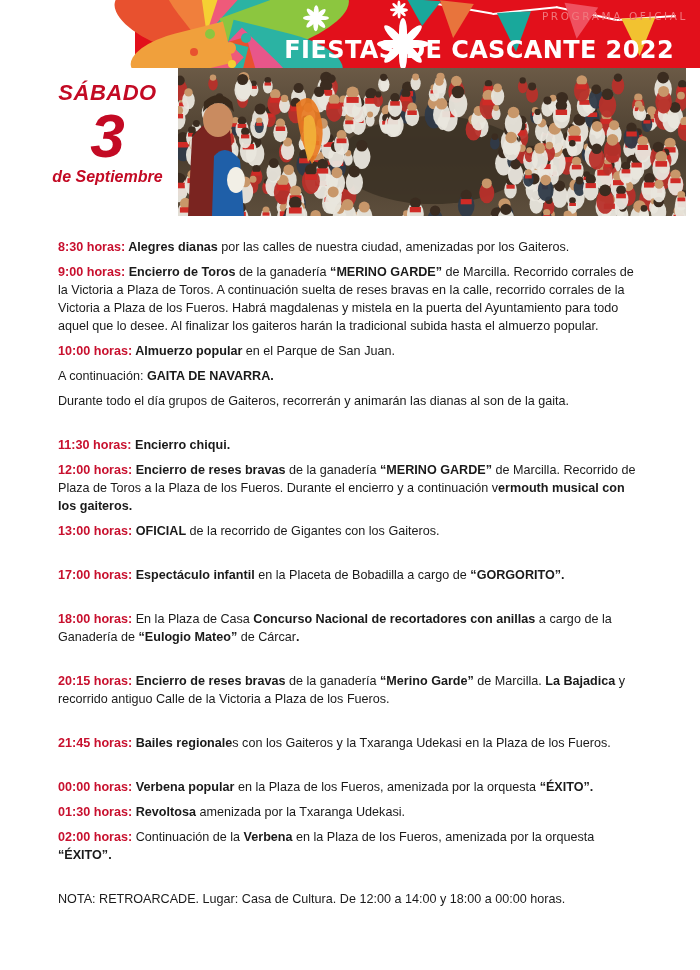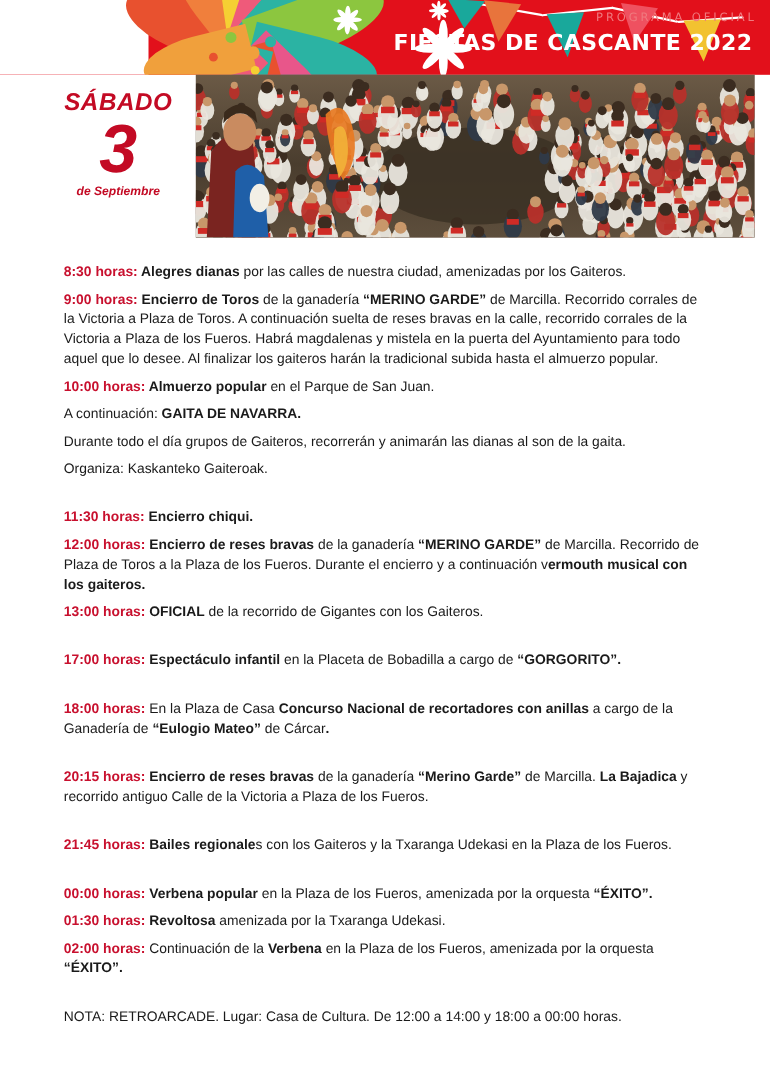--- a/index.html
+++ b/index.html
@@ -67,46 +67,46 @@
   }
   .prog-oficial{
     font-size:10.5px;
     letter-spacing:2.6px;
     color:#f07a7f;
     font-weight:400;
     margin:0 0 1px 0;
     font-family:"DejaVu Sans",sans-serif;
   }
   .fiestas-title{
-    font-size:20px;
+    font-size:24px;
     font-weight:bold;
     color:#ffffff;
     letter-spacing:0.4px;
-    margin:4px;
+    margin:14px;
     white-space:nowrap;
     font-family:"DejaVu Sans",sans-serif;
   }
 
   
   .date-block{
     position:absolute;left:0;top:82px;width:215px;
     text-align:center;
     color:#c30a24;
     font-style:italic;
   }
   .date-weekday{
     font-size:22px;font-weight:bold;letter-spacing:0.5px;
     line-height:1;
   }
   .date-day{
     font-size:62px;font-weight:bold;line-height:0.96;
     margin:2px 0 0 0;
   }
   .date-month{
-    font-size:11px;font-weight:bold;margin-top:2px;
+    font-size:16px;font-weight:bold;margin-top:2px;
   }
 
   
   .photo{
     position:absolute;left:178px;top:68px;
     width:508px;height:148px;
     overflow:hidden;
     background:#5a4636;
   }
   .photo svg{display:block;}
@@ -950,21 +950,20 @@
     <path d="M126 50 Q136 40 138 62 Q140 82 130 94 Q124 72 126 50 Z" fill="#f2b23a" opacity="0.9"></path>
   </svg>
 </div>
 
 <div class="program" id="program">
     <p class="evt"><span class="time">8:30 horas:</span><span class="b"> Alegres dianas</span><span> por las calles de  nuestra ciudad, amenizadas por los Gaiteros.</span></p>
     <p class="evt"><span class="time">9:00 horas:</span><span class="b"> Encierro de Toros</span><span> de la ganadería </span><span class="b">“MERINO GARDE”</span><span> de Marcilla. Recorrido corrales de la Victoria a Plaza de Toros. A continuación suelta de reses bravas en la calle, recorrido corrales de la Victoria a Plaza de los Fueros. Habrá magdalenas y mistela en la puerta del Ayuntamiento para todo aquel que lo desee. Al finalizar los gaiteros harán la tradicional subida hasta el almuerzo popular.</span></p>
     <p class="evt"><span class="time">10:00 horas:</span><span class="b"> Almuerzo popular</span><span> en el Parque de San Juan.</span></p>
     <p class="evt"><span>A continuación: </span><span class="b">GAITA DE NAVARRA.</span></p>
     <p class="evt"><span>Durante todo el día grupos de Gaiteros, recorrerán y animarán las dianas al son de la gaita.</span></p>
-    <p class="evt"><span>Organiza: Kaskanteko Gaiteroak.</span></p>
     <div class="gap-md"></div>
     <p class="evt"><span class="time">11:30 horas:</span><span class="b"> Encierro chiqui.</span></p>
     <p class="evt"><span class="time">12:00 horas:</span><span class="b"> Encierro de reses bravas</span><span> de la ganadería </span><span class="b">“MERINO GARDE”</span><span> de Marcilla. Recorrido de Plaza de Toros a la Plaza de los Fueros. Durante el encierro y a continuación v</span><span class="b">ermouth musical con los gaiteros.</span></p>
     <p class="evt"><span class="time">13:00 horas:</span><span class="b"> OFICIAL</span><span> de la recorrido de Gigantes con los Gaiteros.</span></p>
     <div class="gap-md"></div>
     <p class="evt"><span class="time">17:00 horas:</span><span class="b"> Espectáculo infantil</span><span> en la Placeta de Bobadilla a cargo de </span><span class="b">“GORGORITO”.</span></p>
     <div class="gap-md"></div>
     <p class="evt"><span class="time">18:00 horas:</span><span> En la Plaza de Casa </span><span class="b">Concurso Nacional de recortadores con anillas</span><span> a cargo de la Ganadería de </span><span class="b">“Eulogio Mateo”</span><span> de Cárcar</span><span class="b">.</span></p>
     <div class="gap-md"></div>
     <p class="evt"><span class="time">20:15 horas:</span><span class="b"> Encierro de reses bravas</span><span> de la ganadería </span><span class="b">“Merino Garde”</span><span> de Marcilla. </span><span class="b">La Bajadica</span><span> y recorrido antiguo Calle de la Victoria a Plaza de los Fueros.</span></p>

